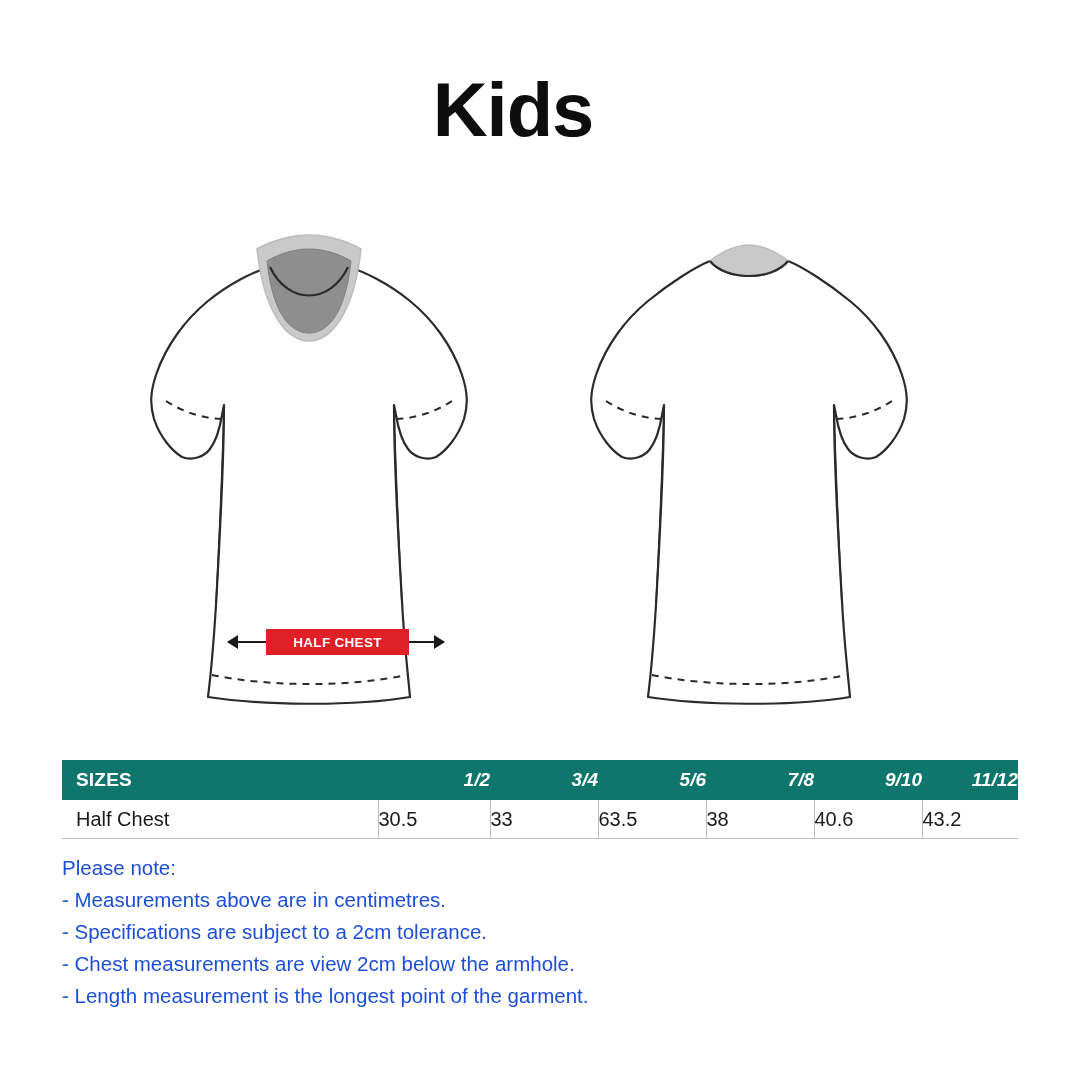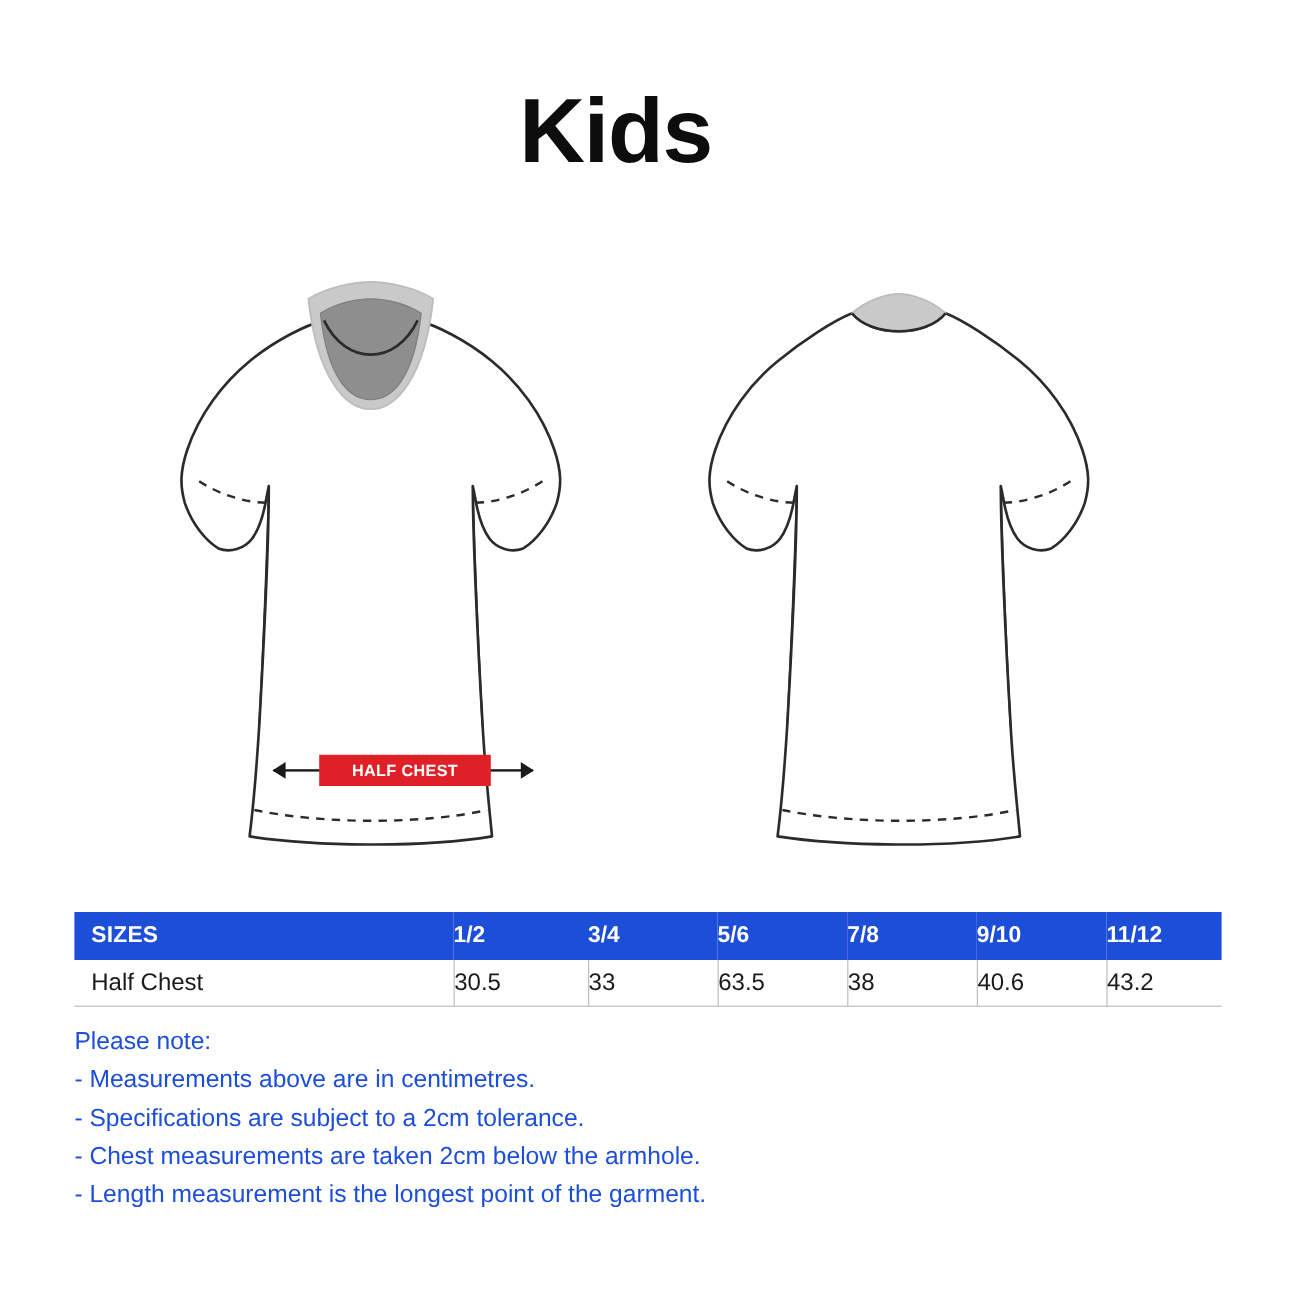--- a/index.html
+++ b/index.html
@@ -119,28 +119,29 @@
     width: 956px;
     border-collapse: collapse;
     table-layout: fixed;
   }
   .size-table th,
   .size-table td {
     padding: 0;
     margin: 0;
   }
   .size-table thead tr {
-    background: #1d4ed8;
+    background: #0f766e;
   }
   .size-table thead th {
     height: 40px;
     color: #ffffff;
     font-size: 19px;
     font-weight: 700;
-    text-align: left;
+    text-align: right;
+    font-style: italic;
   }
   .size-table thead th.label-col {
     text-align: left;
     padding-left: 14px;
     font-style: normal;
     letter-spacing: 0.2px;
   }
   .size-table tbody td {
     height: 38px;
     font-size: 20px;
@@ -285,17 +286,17 @@
         <td>40.6</td>
         <td>43.2</td>
       </tr>
     </tbody>
   </table>
 
   <div class="notes">
     <div>Please note:</div>
     <div>- Measurements above are in centimetres.</div>
     <div>- Specifications are subject to a 2cm tolerance.</div>
-    <div>- Chest measurements are taken 2cm below the armhole.</div>
+    <div>- Chest measurements are view 2cm below the armhole.</div>
     <div>- Length measurement is the longest point of the garment.</div>
   </div>
 
 </div>
 
 </body></html>

